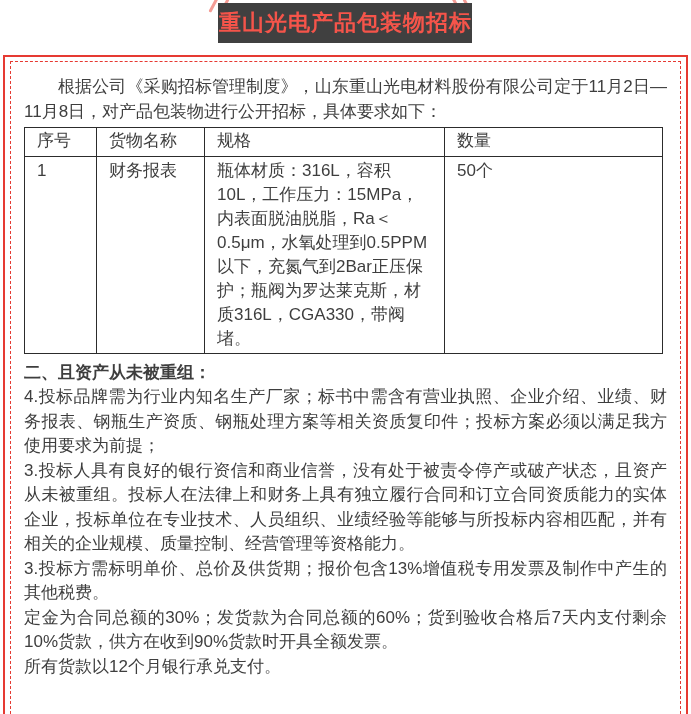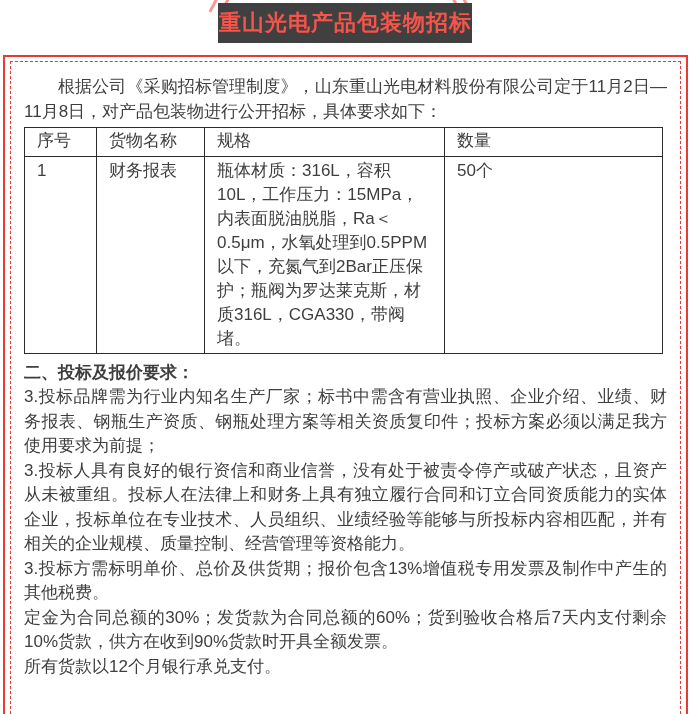--- a/index.html
+++ b/index.html
@@ -143,22 +143,22 @@
         <tbody>
           <tr>
             <td class="cell-top">1</td>
             <td class="cell-top">财务报表</td>
             <td class="cell-spec">瓶体材质：316L，容积10L，工作压力：15MPa，内表面脱油脱脂，Ra＜0.5μm，水氧处理到0.5PPM以下，充氮气到2Bar正压保护；瓶阀为罗达莱克斯，材质316L，CGA330，带阀堵。</td>
             <td class="cell-top">50个</td>
           </tr>
         </tbody>
       </table>
 
-      <p class="sec-heading">二、投标及报价要求：</p>
-      <p>3.投标品牌需为行业内知名生产厂家；标书中需含有营业执照、企业介绍、业绩、财务报表、钢瓶生产资质、钢瓶处理方案等相关资质复印件；投标方案必须以满足我方使用要求为前提；</p>
+      <p class="sec-heading">二、且资产从未被重组：</p>
+      <p>4.投标品牌需为行业内知名生产厂家；标书中需含有营业执照、企业介绍、业绩、财务报表、钢瓶生产资质、钢瓶处理方案等相关资质复印件；投标方案必须以满足我方使用要求为前提；</p>
       <p> 3.投标人具有良好的银行资信和商业信誉，没有处于被责令停产或破产状态，且资产从未被重组。投标人在法律上和财务上具有独立履行合同和订立合同资质能力的实体企业，投标单位在专业技术、人员组织、业绩经验等能够与所投标内容相匹配，并有相关的企业规模、质量控制、经营管理等资格能力。</p>
       <p>3.投标方需标明单价、总价及供货期；报价包含13%增值税专用发票及制作中产生的其他税费。</p>
 
       <p>定金为合同总额的30%；发货款为合同总额的60%；货到验收合格后7天内支付剩余10%货款，供方在收到90%货款时开具全额发票。</p>
       <p>所有货款以12个月银行承兑支付。</p>
 
     </div>
   </div>
 </div>
 

